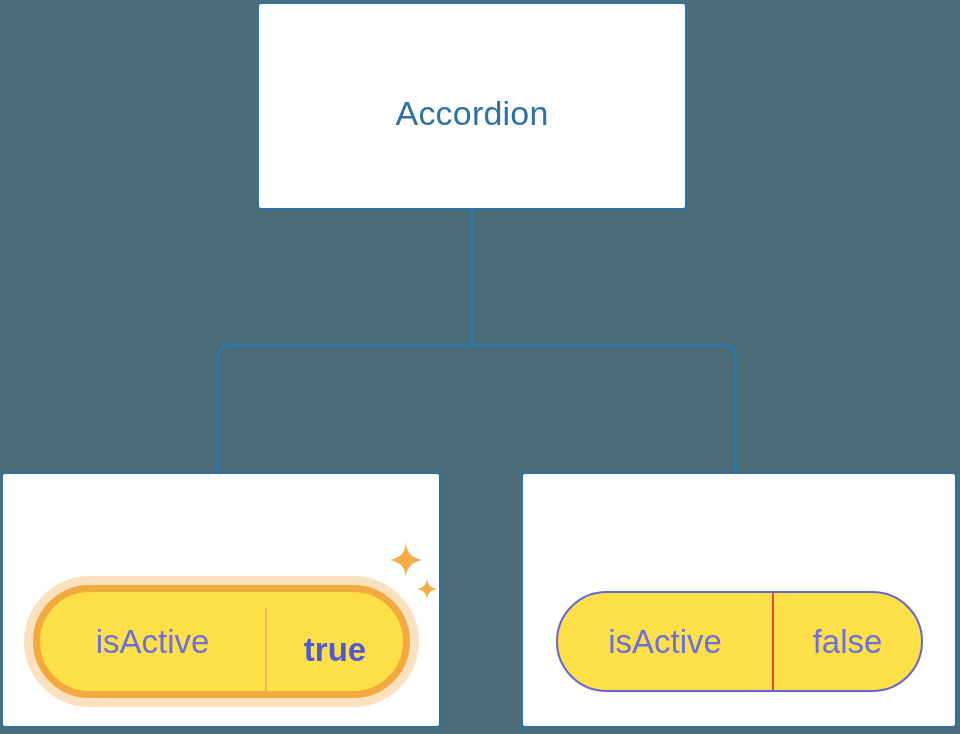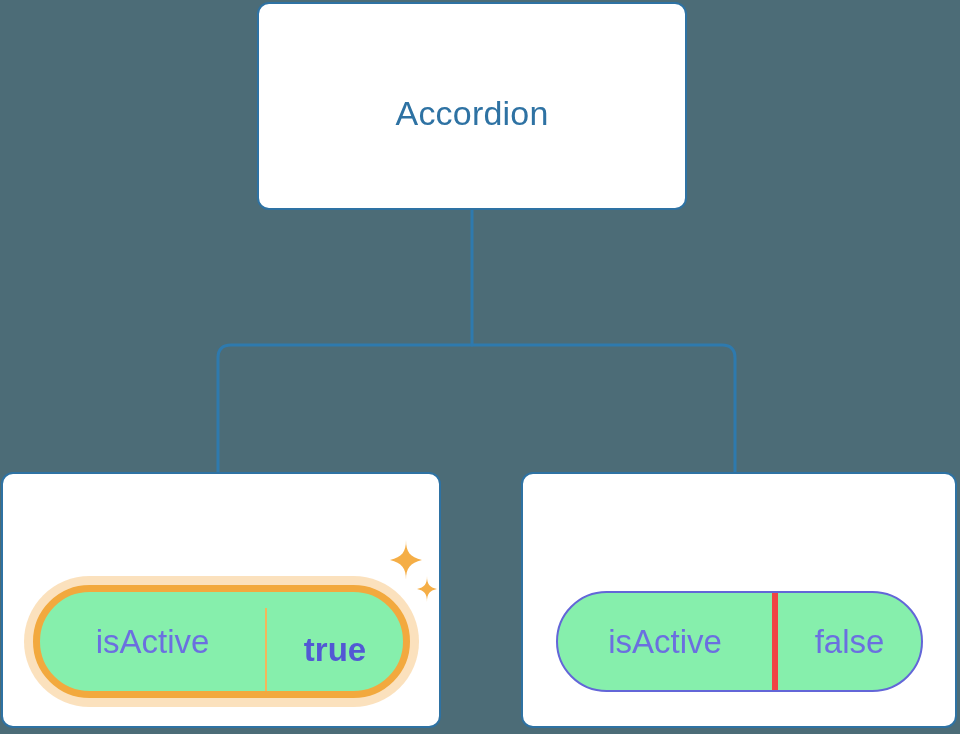--- a/index.html
+++ b/index.html
@@ -30,21 +30,21 @@
     width: 960px;
     height: 734px;
     pointer-events: none;
   }
 
   
   .node {
     position: absolute;
     background: #FFFFFF;
     border: 2px solid #2E72A3;
-    border-radius: 12px;
+    border-radius: 4px;
     box-sizing: border-box;
   }
 
   .node-title {
     position: absolute;
     left: 0;
     right: 0;
     text-align: center;
     color: #2E72A3;
     font-size: 34px;
@@ -80,21 +80,21 @@
     height: 256px;
   }
 
   
   .prop-pill {
     position: absolute;
     display: flex;
     align-items: stretch;
     box-sizing: border-box;
     border-radius: 999px;
-    background: #86efac;
+    background: #fde047;
   }
 
   .prop-key, .prop-val {
     display: flex;
     align-items: center;
     justify-content: center;
     box-sizing: border-box;
     white-space: nowrap;
   }
 
@@ -104,21 +104,21 @@
   }
   .prop-pill.plain .prop-key {
     color: #6B6FE0;
     font-size: 33px;
     font-weight: 400;
   }
   .prop-pill.plain .prop-val {
     color: #6B6FE0;
     font-size: 33px;
     font-weight: 400;
-    border-left: 6px solid #ef4444;
+    border-left: 2px solid #ef4444;
   }
 
   
   .prop-pill.highlight {
     border: 7px solid #F2A93E;
     box-shadow: 0 0 0 9px rgba(246, 183, 98, 0.42);
   }
   .prop-pill.highlight .prop-key {
     color: #6B6FE0;
     font-size: 33px;

